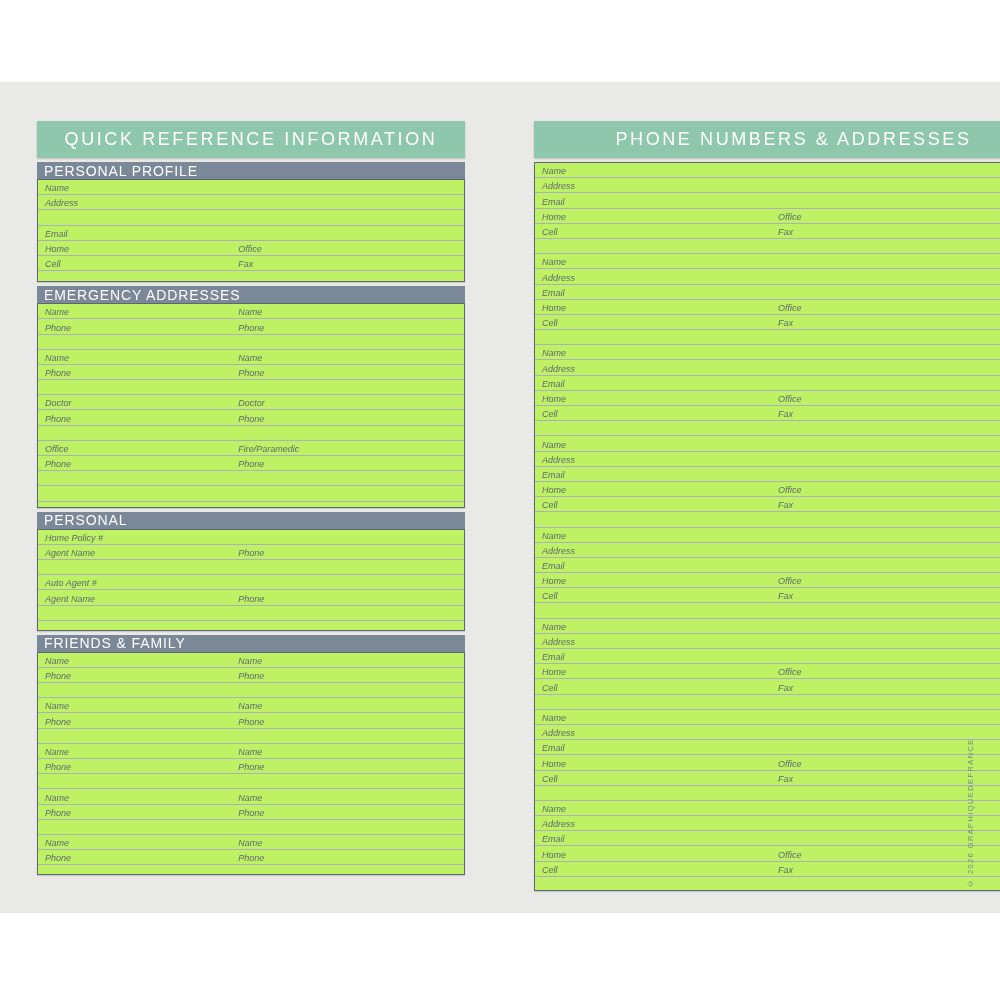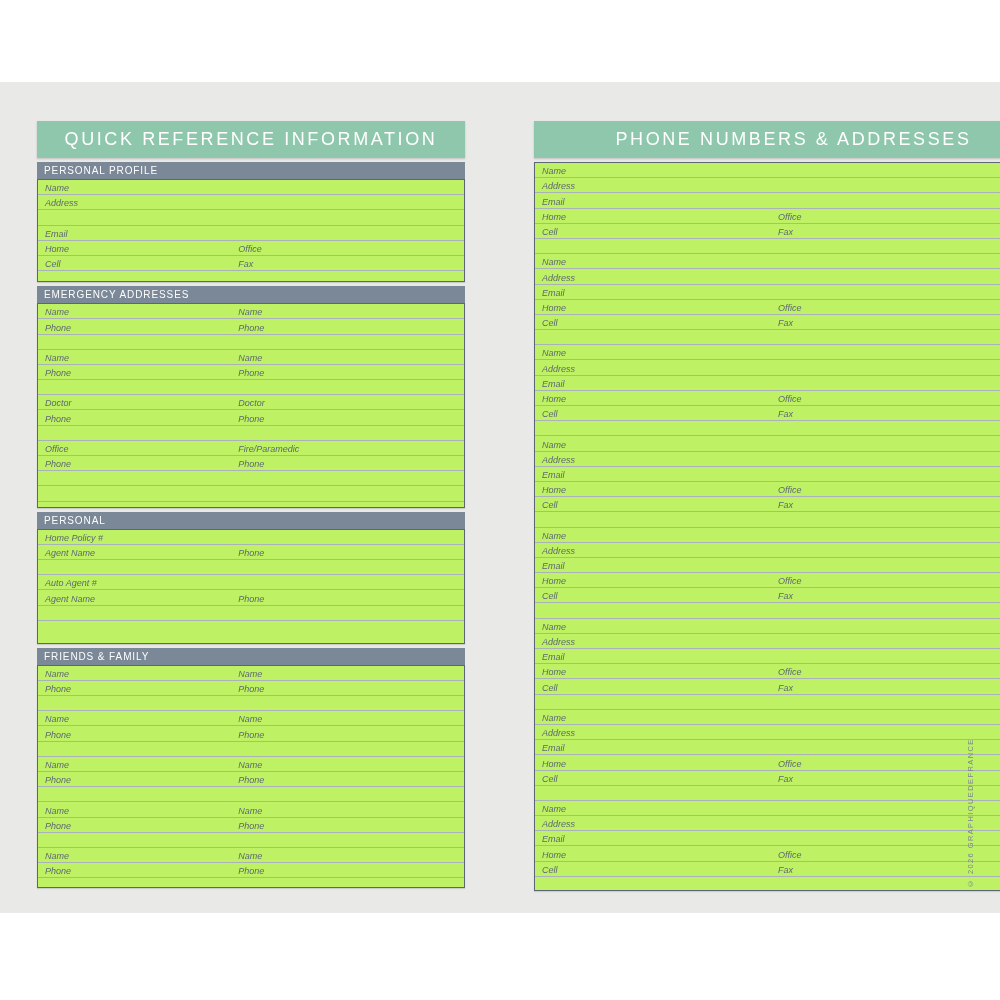--- a/index.html
+++ b/index.html
@@ -10,29 +10,29 @@
   body{font-family:"Liberation Sans",sans-serif;}
   .canvas{position:relative;width:1000px;height:1000px;background:#ffffff;overflow:hidden;}
   .band{position:absolute;left:0;top:82px;width:1000px;height:831px;background:var(--bg);}
   .page{position:absolute;top:114px;}
   .page.left{left:37px;width:428px;}
   .page.right{left:534px;width:519px;}
   .title{height:37px;background:var(--green);color:var(--title-text);display:flex;align-items:center;justify-content:center;
          font-size:18px;letter-spacing:2.6px;font-weight:400;box-shadow:0 1px 2px rgba(0,0,0,0.18);margin-top:7px;}
   .sections{display:block;}
   .section{margin-top:4px;}
-  .section-bar{height:17px;background:var(--slate);color:#fdfdfd;font-size:10px;letter-spacing:0.9px;
+  .section-bar{height:17px;background:var(--slate);color:#fdfdfd;font-size:14px;letter-spacing:0.9px;
                display:flex;align-items:center;padding-left:7px;box-sizing:border-box;}
   .rows-box{background:#bef264;border:1px solid var(--border);box-shadow:0 1px 1px rgba(0,0,0,0.12);}
   .row{position:relative;height:15.2px;border-bottom:1px solid var(--line);box-sizing:border-box;}
   .cell{position:absolute;bottom:1px;left:7px;font-style:italic;font-size:9px;color:var(--label);white-space:nowrap;}
   .cell.col2{left:47%;}
   .sections .section:nth-child(1) .rows-box{padding-bottom:10px;}
   .sections .section:nth-child(2) .rows-box{padding-bottom:5px;}
-  .sections .section:nth-child(3) .rows-box{padding-bottom:22px;}
+  .sections .section:nth-child(3) .rows-box{padding-bottom:9px;}
   .sections .section:nth-child(4) .rows-box{padding-bottom:9px;}
   .right-box{margin-top:4px;padding-bottom:13px;}
   .copyright{position:absolute;left:966px;top:733px;width:14px;height:155px;
              writing-mode:vertical-rl;transform:rotate(180deg);
              font-size:7.5px;letter-spacing:1.4px;color:#7b8591;white-space:nowrap;}
 </style>
 </head>
 <body>
 
 <div class="canvas">

